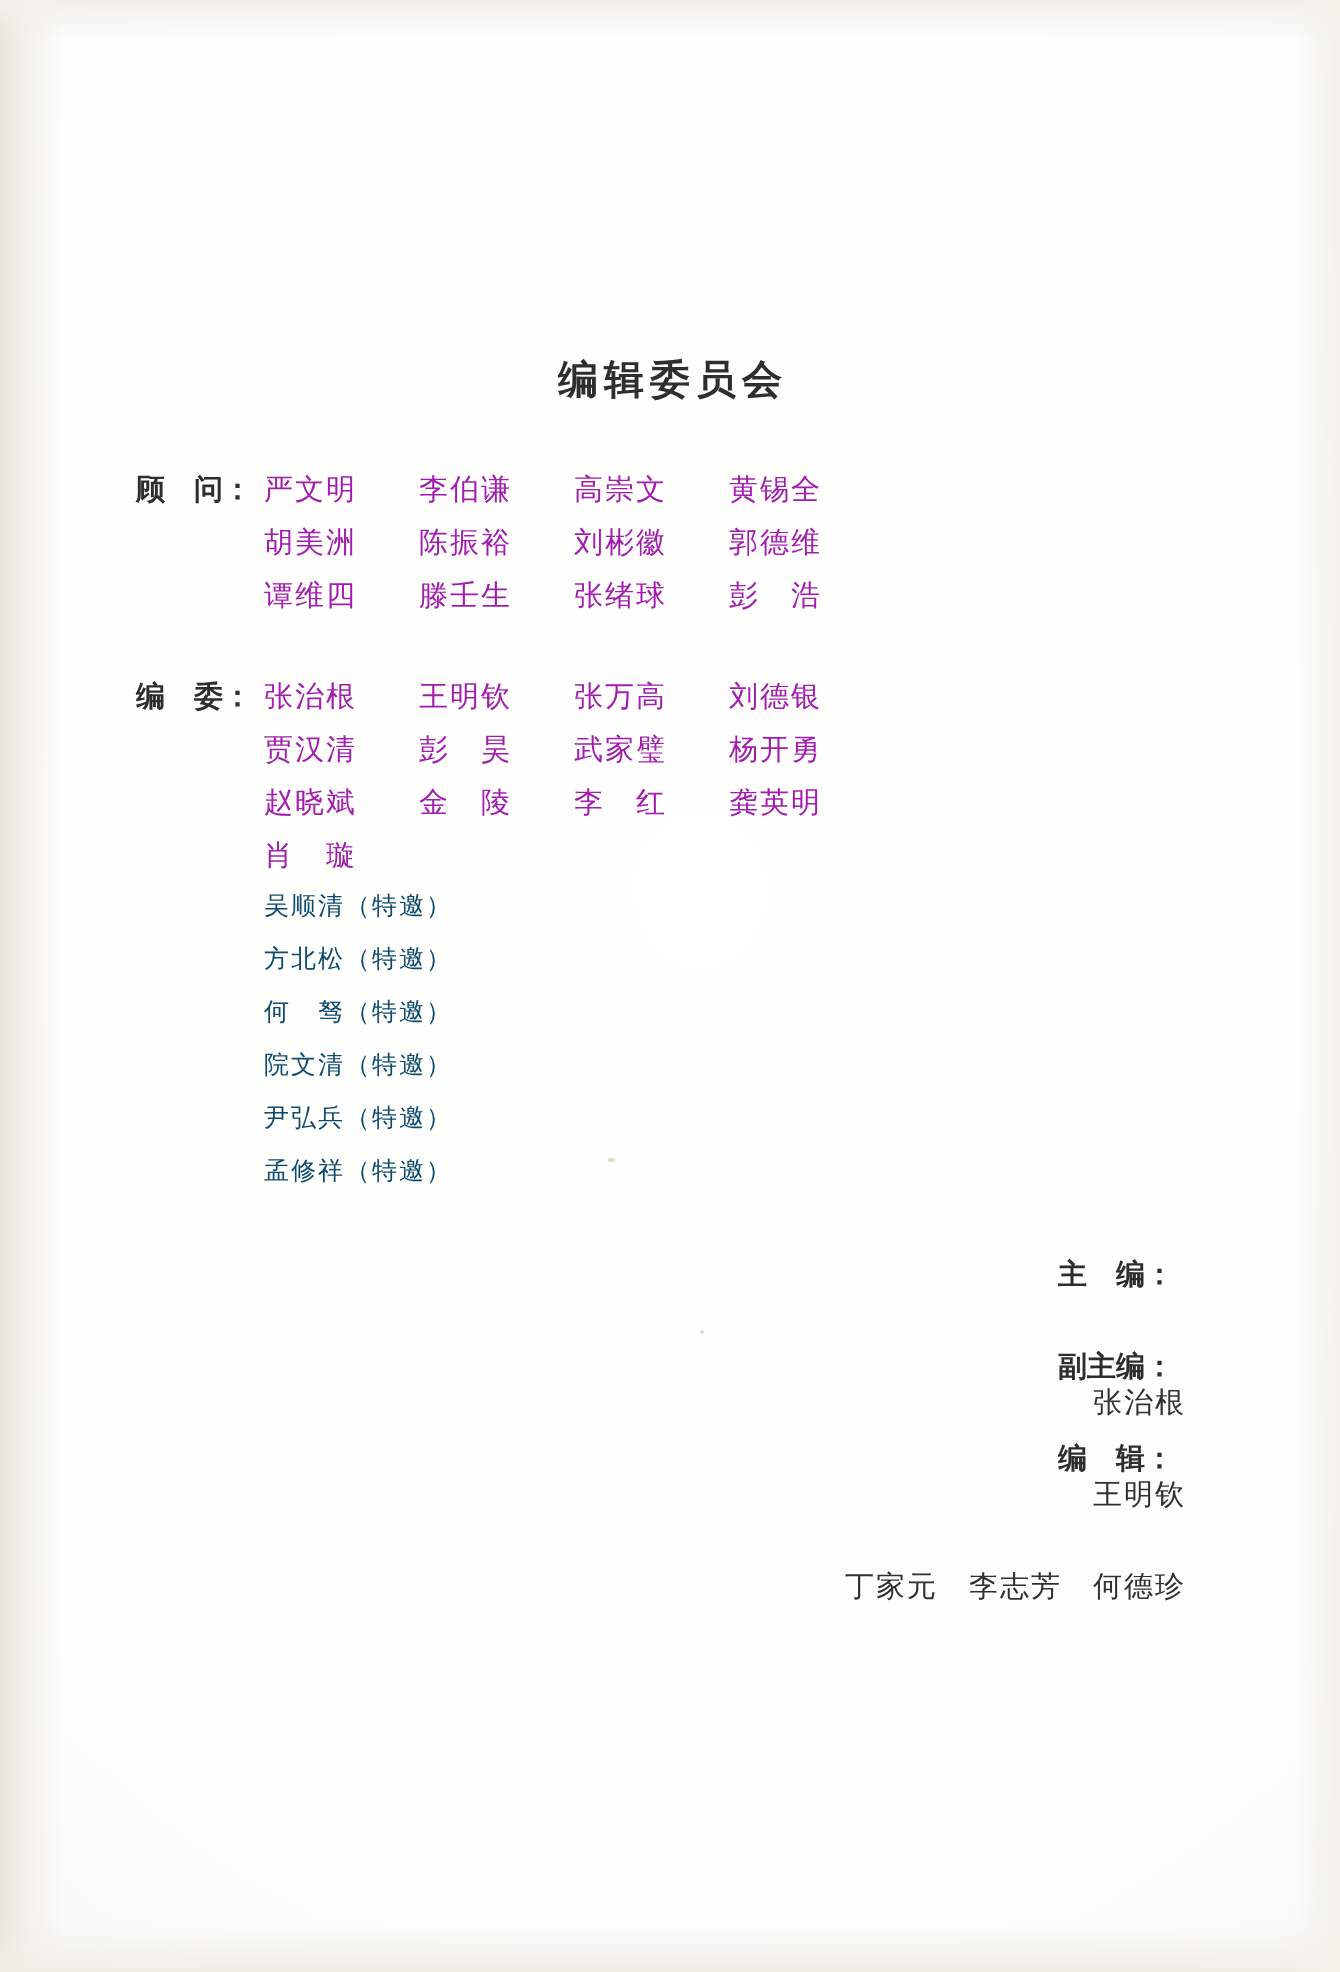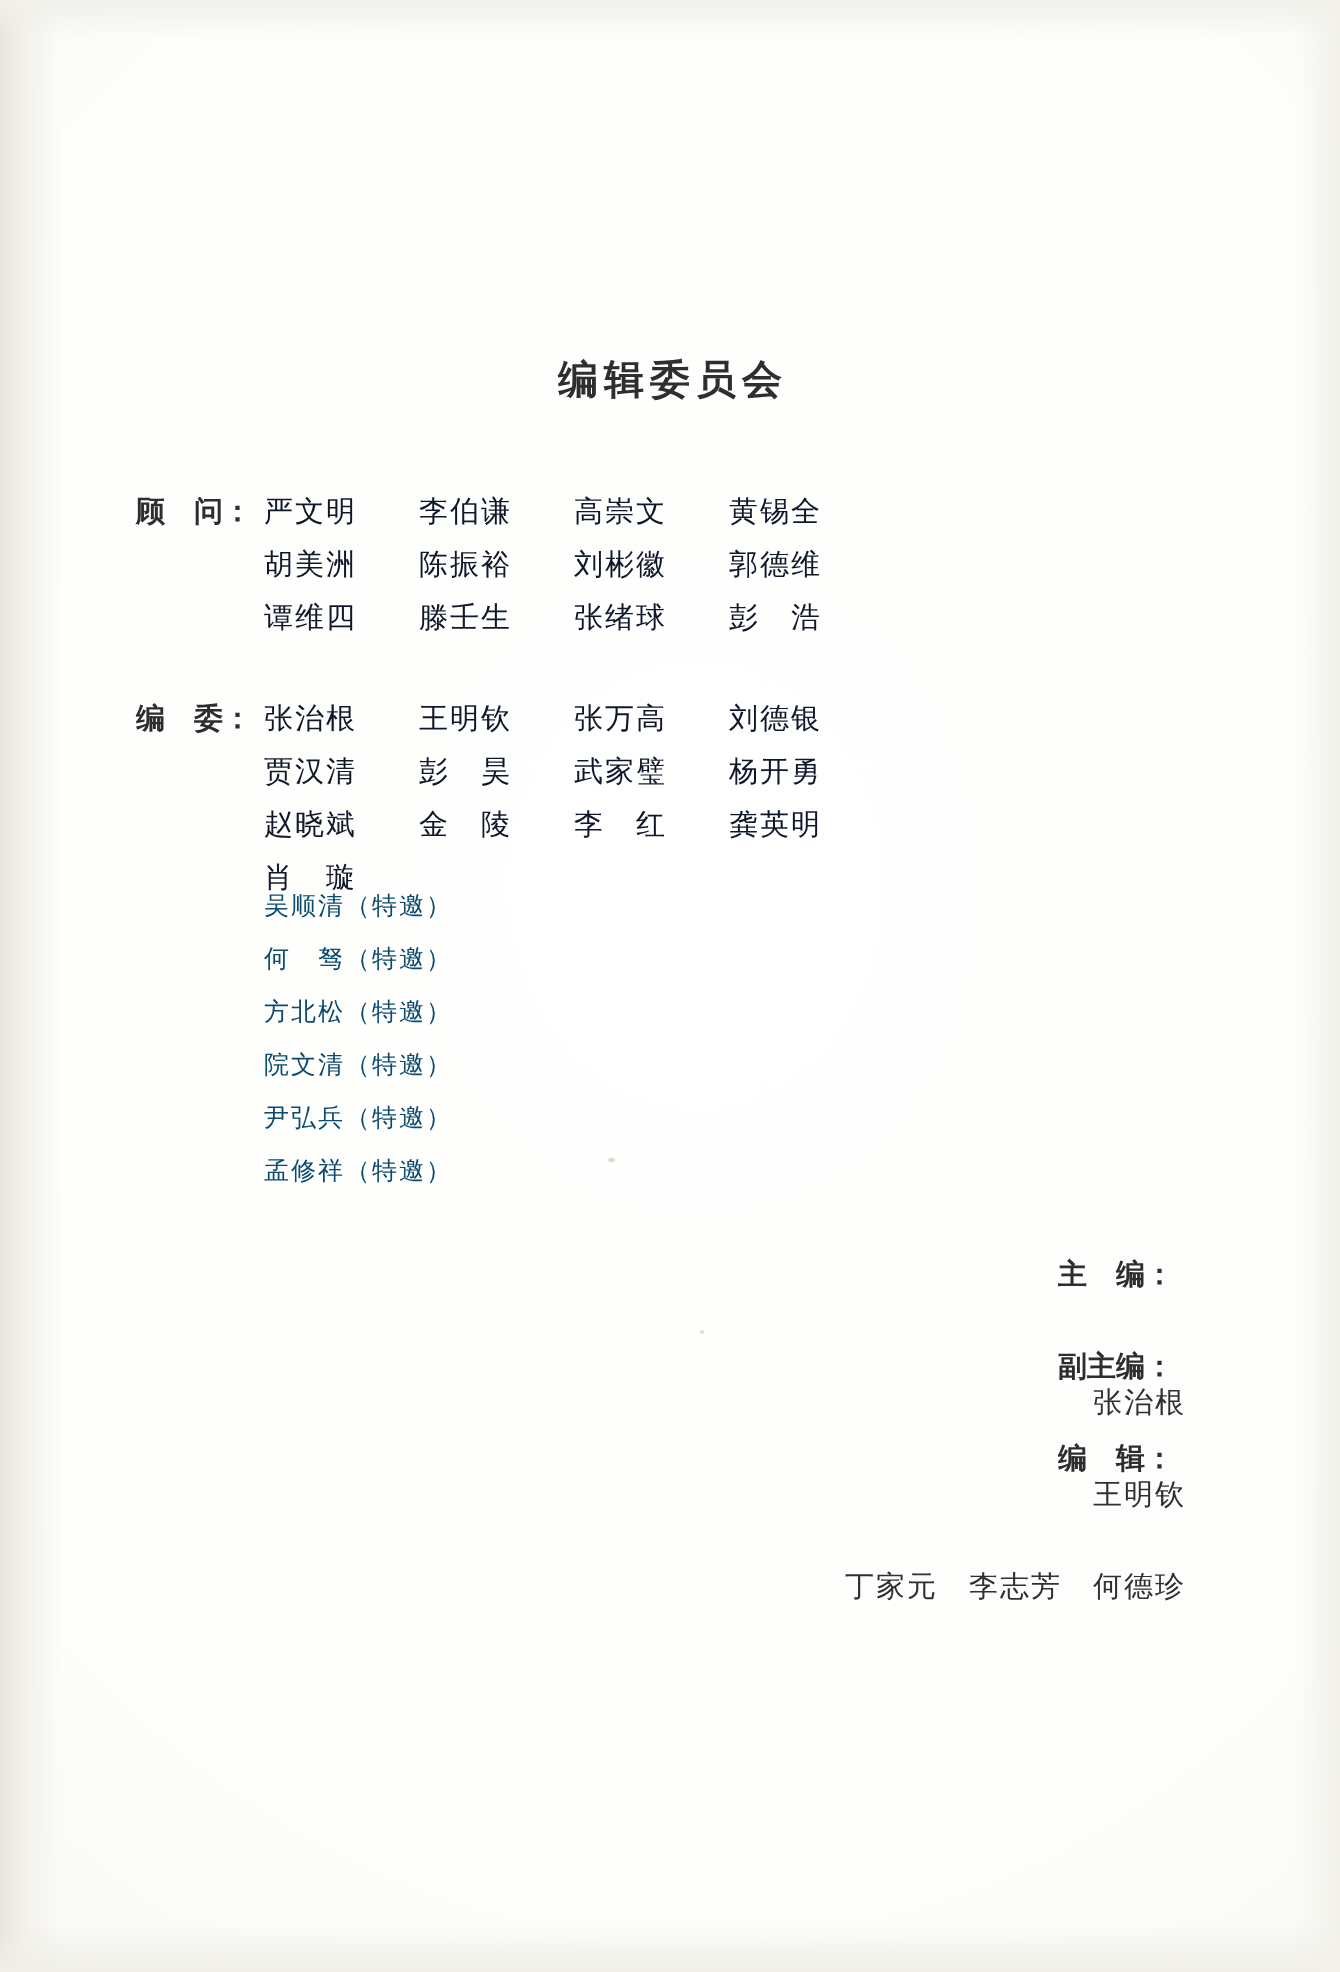--- a/index.html
+++ b/index.html
@@ -101,24 +101,23 @@
 
   .names {
     display: flex;
     align-items: baseline;
   }
 
   .name {
     width: 155px;
     flex: 0 0 155px;
     font-size: 29px;
-    color: #0f172a;
+    color: #a21caf;
     letter-spacing: 2px;
     white-space: pre;
-    margin-top: 22px;
   }
 
   .inline {
     font-size: 25px;
     color: #0c4a6e;
     letter-spacing: 2px;
     white-space: pre;
   }
   .gap-med { height: 36px; }
   .gap-large { height: 48px; }
@@ -240,25 +239,25 @@
           <span class="name">肖　璇</span>
         </div>
       </div>
 
       <div class="row">
         <div class="label"></div>
         <span class="inline">吴顺清（特邀）</span>
       </div>
       <div class="row">
         <div class="label"></div>
+        <span class="inline">方北松（特邀）</span>
+      </div>
+      <div class="row">
+        <div class="label"></div>
         <span class="inline">何　驽（特邀）</span>
-      </div>
-      <div class="row">
-        <div class="label"></div>
-        <span class="inline">方北松（特邀）</span>
       </div>
       <div class="row">
         <div class="label"></div>
         <span class="inline">院文清（特邀）</span>
       </div>
       <div class="row">
         <div class="label"></div>
         <span class="inline">尹弘兵（特邀）</span>
       </div>
       <div class="row">

